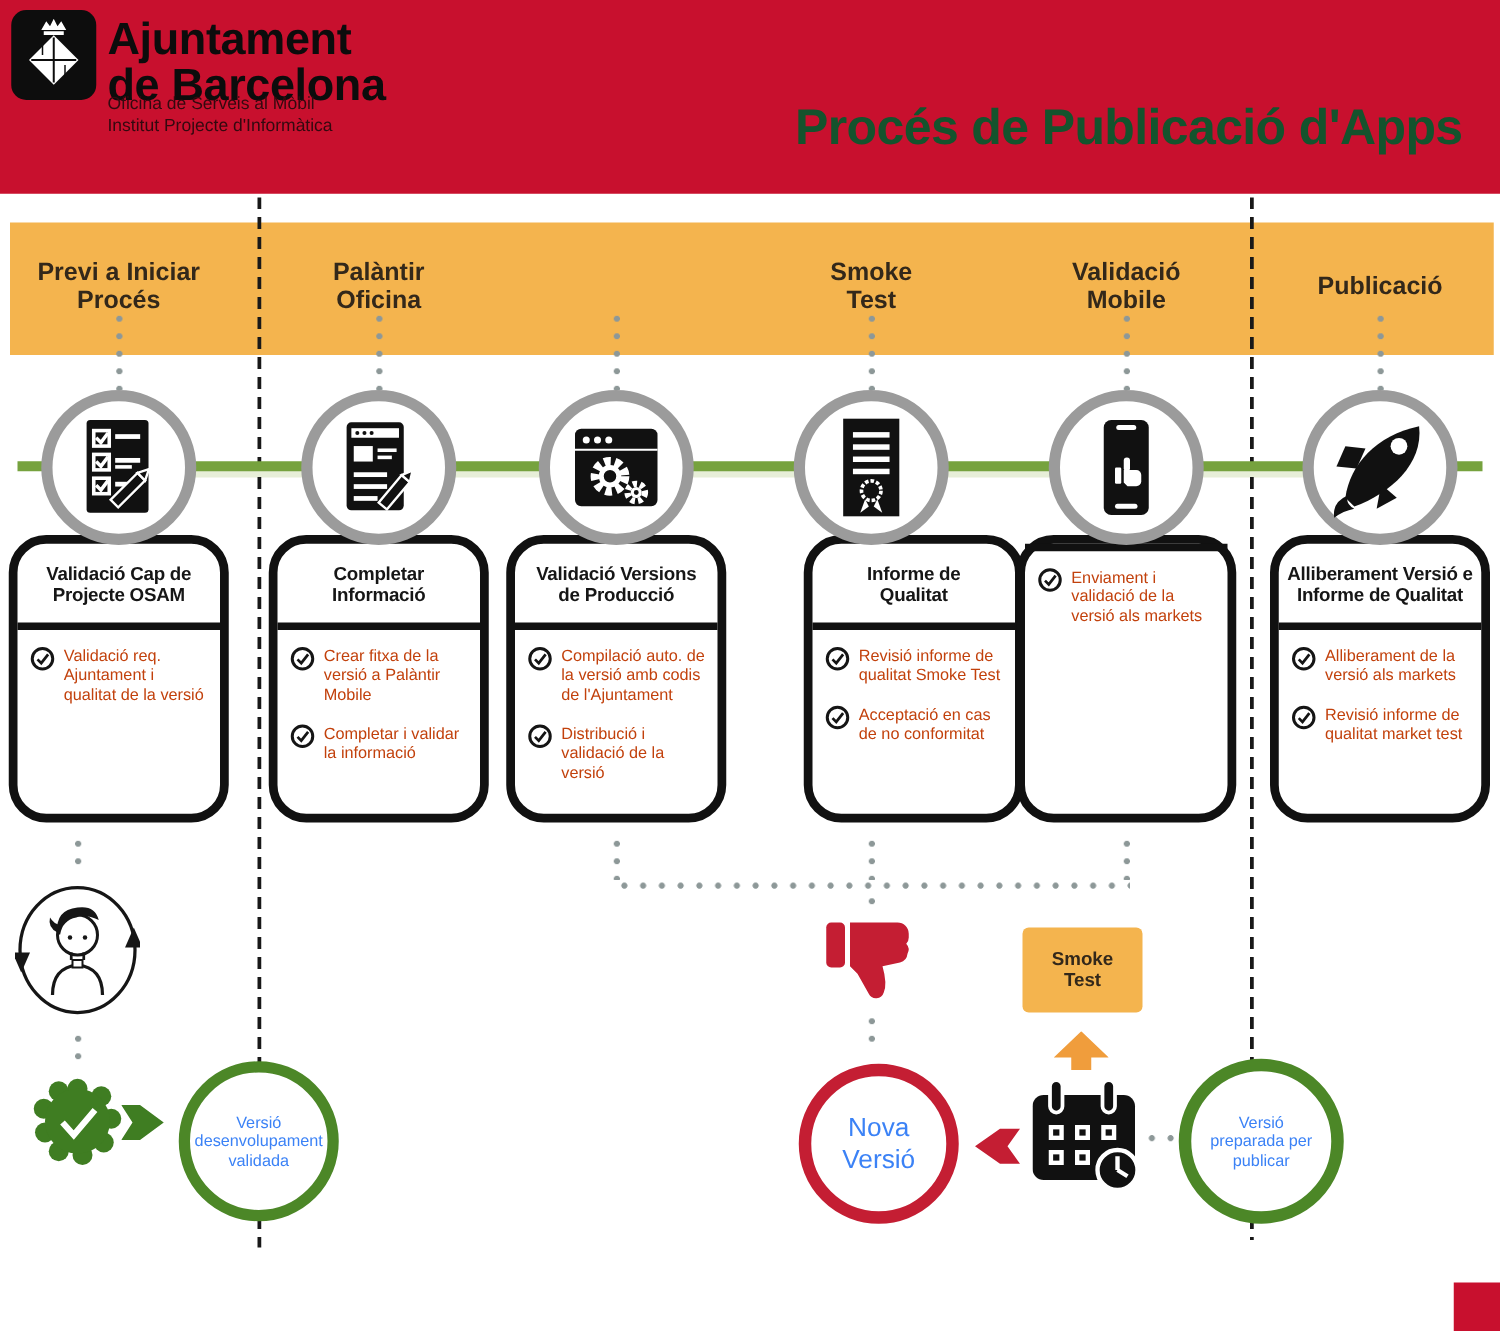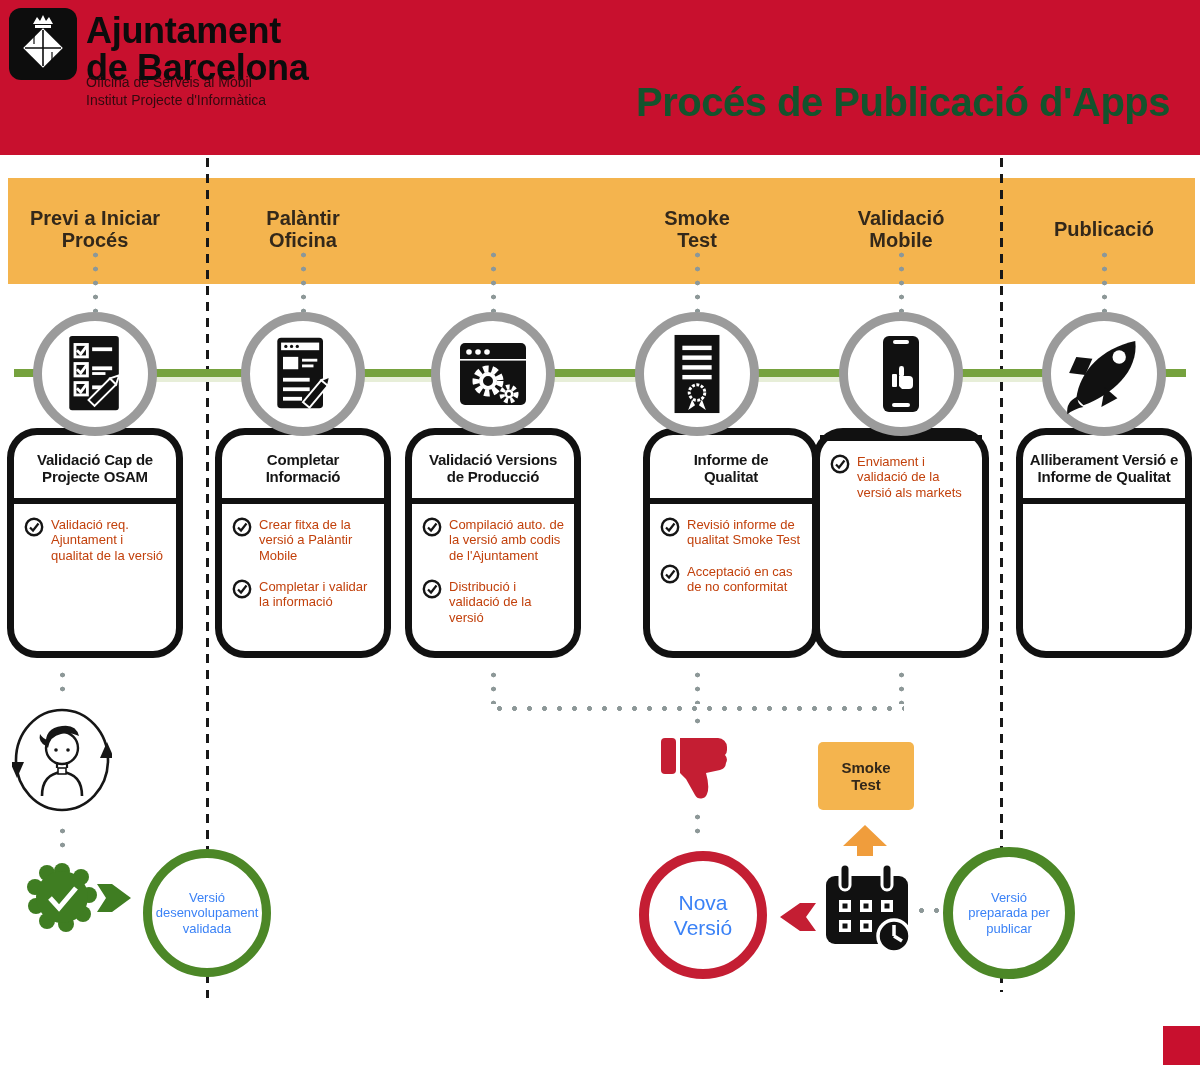--- a/index.html
+++ b/index.html
@@ -284,20 +284,36 @@
           </svg>
         <span>Enviament i validació de la versió als markets</span>
       </div>
     </div>
   </div>
 
   <div class="abs card" style="left:1016px">
     <div class="card-title preline">Alliberament Versió e
 Informe de Qualitat</div>
     <div class="card-divider"></div>
+    <div class="card-body">
+      <div class="card-item">
+        <svg class="check-ic" width="20" height="20" viewBox="0 0 20 20">
+            <circle cx="10" cy="10" r="8.2" stroke="#151515" stroke-width="2.4" fill="none"></circle>
+            <path d="M6 10.5 l3 3 l5.5 -7" stroke="#151515" stroke-width="2.2" fill="none"></path>
+          </svg>
+        <span>Alliberament de la versió als markets</span>
+      </div>
+      <div class="card-item" style="margin-top:10px">
+        <svg class="check-ic" width="20" height="20" viewBox="0 0 20 20">
+            <circle cx="10" cy="10" r="8.2" stroke="#151515" stroke-width="2.4" fill="none"></circle>
+            <path d="M6 10.5 l3 3 l5.5 -7" stroke="#151515" stroke-width="2.2" fill="none"></path>
+          </svg>
+        <span>Revisió informe de qualitat market test</span>
+      </div>
+    </div>
   </div>
 
   <div class="abs vdots" style="left:60px;top:668px;height:30px"></div>
   <div class="abs" style="left:12px;top:704px">
     <svg width="100" height="112" viewBox="0 0 100 112">
       <ellipse cx="50" cy="56" rx="46" ry="50" stroke="#161616" stroke-width="2.6" fill="none"></ellipse>
       <polygon points="-2,58 12,58 5,74" fill="#161616"></polygon>
       <polygon points="88,54 102,54 95,38" fill="#161616"></polygon>
       <circle cx="50" cy="44" r="16" stroke="#161616" stroke-width="2.4" fill="#fff"></circle>
       <path d="M34 42 Q32 24 50 22 Q64 20 67 32 Q56 27 49 30 Q38 32 36 44 Z" fill="#161616"></path>

